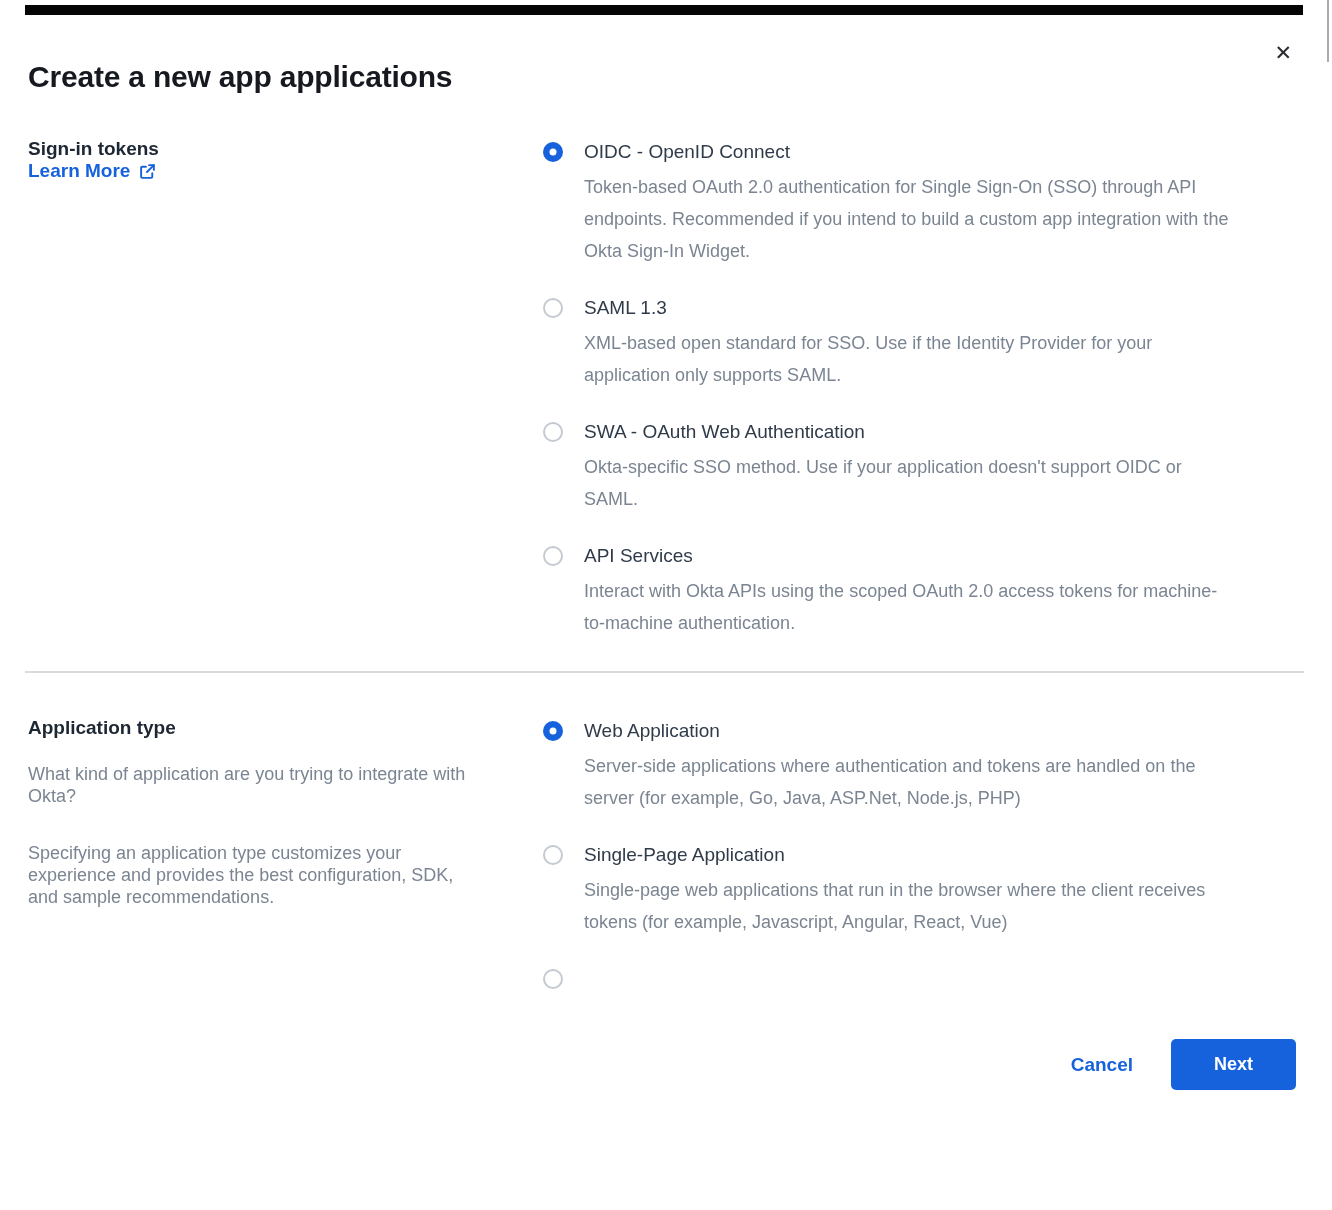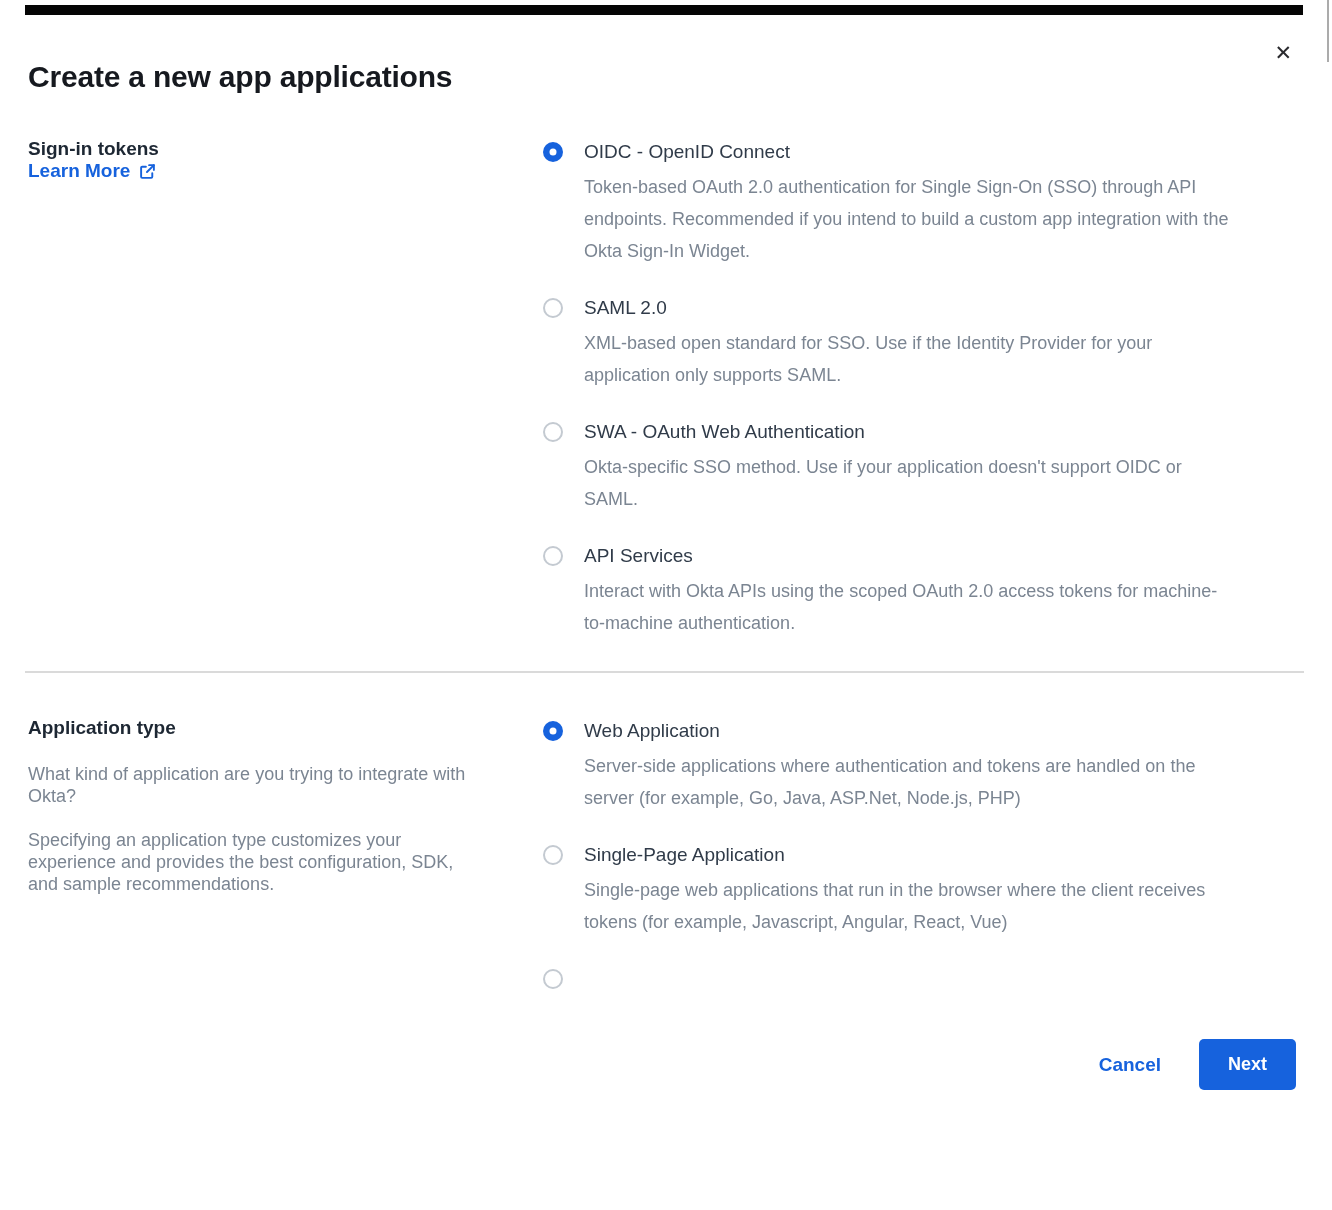--- a/index.html
+++ b/index.html
@@ -44,21 +44,21 @@
   .learn-more {
     display: inline-flex; align-items: center; gap: 9px;
     cursor: pointer; text-decoration: none;
     font-size: 19px; font-weight: 700; color: var(--accent, #1662dd);
   }
   .learn-more svg { display: block; }
   .col-left p {
     margin: 24px 0 0 0; max-width: 460px;
     font-size: 18px; line-height: 22px; color: #7b8592;
   }
-  .col-left p + p { margin-top: 22px; }
+  .col-left p + p { margin-top: 35px; }
   .option { display: flex; gap: 21px; align-items: flex-start; cursor: pointer; }
   .option + .option { margin-top: 29px; }
   .radio {
     width: 20px; height: 20px; flex: none; margin-top: 2px;
     border-radius: 50%; background: #fff;
     border: 2px solid #c4cad1; position: relative;
   }
   .radio.selected { border: none; background: var(--accent, #1662dd); }
   .radio.selected::after {
     content: ""; position: absolute; top: 50%; left: 50%;
@@ -80,21 +80,21 @@
     display: flex; justify-content: flex-end; align-items: center;
     gap: 38px; margin-top: 50px; padding-right: 4px;
   }
   .cancel-link {
     font-size: 19px; font-weight: 700; cursor: pointer;
     color: var(--accent, #1662dd); text-decoration: none;
   }
   .next-btn {
     background: var(--accent, #1662dd); color: #ffffff;
     border: none; border-radius: 5px; cursor: pointer;
-    font-size: 18px; font-weight: 700; padding: 15px 29px;
+    font-size: 18px; font-weight: 700; padding: 15px 43px;
     font-family: "Liberation Sans", sans-serif;
   }
 </style>
 </head>
 <body>
 
 <div class="top-bar-artifact"></div>
 <div class="right-edge-line"></div>
 
 <div class="dialog">
@@ -121,21 +121,21 @@
           <span class="radio selected"></span>
           <div>
             <div class="option-label">OIDC - OpenID Connect</div>
             <div class="option-desc">Token-based OAuth 2.0 authentication for Single Sign-On (SSO) through API endpoints. Recommended if you intend to build a custom app integration with the Okta Sign-In Widget.</div>
           </div>
         </div>
 
         <div class="option">
           <span class="radio"></span>
           <div>
-            <div class="option-label">SAML 2.0</div>
+            <div class="option-label">SAML 1.3</div>
             <div class="option-desc">XML-based open standard for SSO. Use if the Identity Provider for your application only supports SAML.</div>
           </div>
         </div>
 
         <div class="option">
           <span class="radio"></span>
           <div>
             <div class="option-label">SWA - OAuth Web Authentication</div>
             <div class="option-desc">Okta-specific SSO method. Use if your application doesn't support OIDC or SAML.</div>
           </div>

